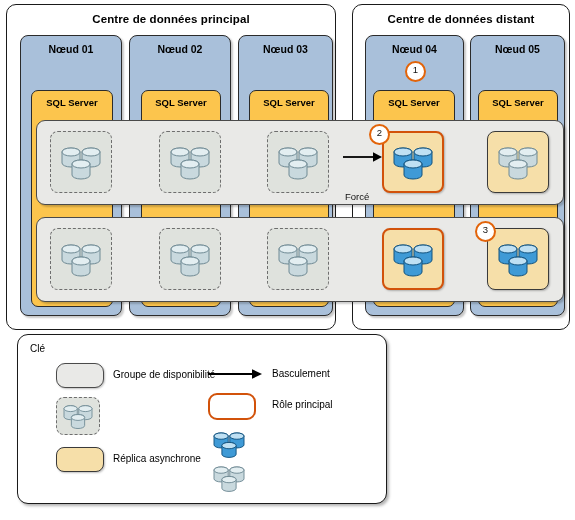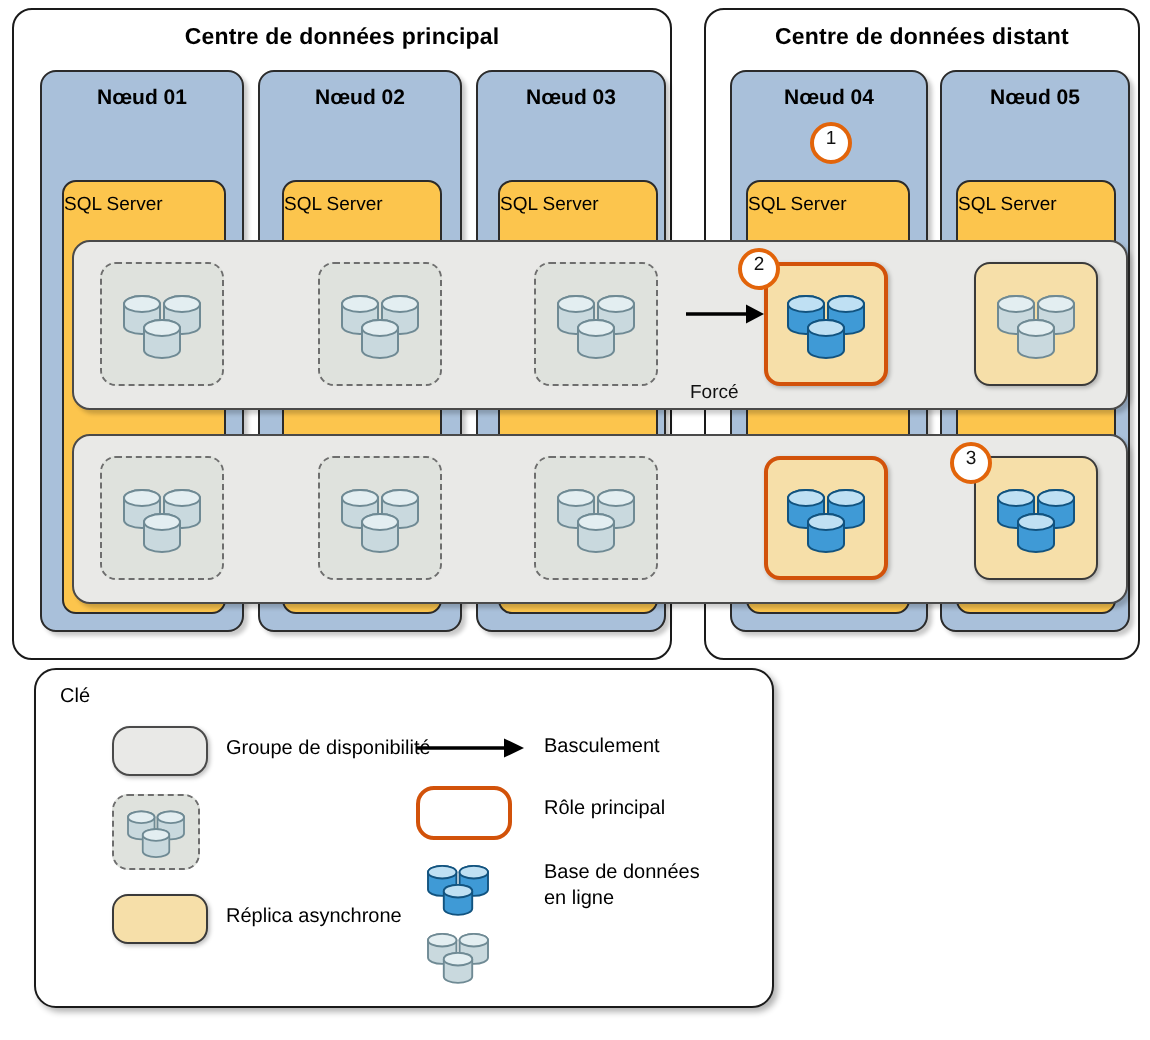--- a/index.html
+++ b/index.html
@@ -18,22 +18,22 @@
   .node{position:absolute;background:#a9c0da;border:1.4px solid #2b2b2b;
         border-radius:8px;box-sizing:border-box;
         box-shadow:2px 2px 2px rgba(0,0,0,.22);}
   .node-title{position:absolute;left:0;right:0;top:7px;text-align:center;
               font-size:10.5px;font-weight:bold;}
 
   
   .sql{position:absolute;background:#fbc martial;border:1.4px solid #2b2b2b;
        border-radius:7px;box-sizing:border-box;}
   .sql{background:#fcc54d;}
-  .sql-label{position:absolute;left:0;right:0;top:6px;
-             font-size:9.5px;font-weight:normal;}
+  .sql-label{position:absolute;left:0;right:0;top:6px;text-align:center;
+             font-size:9.5px;font-weight:bold;}
 
   
   .agband{position:absolute;background:#e9e9e7;border:1.4px solid #4a4a4a;
           border-radius:9px;box-sizing:border-box;
           box-shadow:2px 2px 2px rgba(0,0,0,.20);}
 
   
   .rep{position:absolute;box-sizing:border-box;border-radius:8px;
        display:flex;align-items:center;justify-content:center;}
   .rep.offline{background:#dfe2dd;border:1.7px dashed #6e6e6e;}
@@ -304,22 +304,20 @@
         <g stroke="#12537f" stroke-width="1.2" fill="#3f9ad6">
           <path d="M4 9 a9 4 0 0 1 18 0 v11 a9 4 0 0 1 -18 0 z"></path>
           <ellipse cx="13" cy="9" rx="9" ry="4" fill="#bfe0f3"></ellipse>
           <path d="M24 9 a9 4 0 0 1 18 0 v11 a9 4 0 0 1 -18 0 z"></path>
           <ellipse cx="33" cy="9" rx="9" ry="4" fill="#bfe0f3"></ellipse>
           <path d="M14 21 a9 4 0 0 1 18 0 v11 a9 4 0 0 1 -18 0 z"></path>
           <ellipse cx="23" cy="21" rx="9" ry="4" fill="#bfe0f3"></ellipse>
         </g>
       </svg>
     </div>
-    <div class="lg-item-label" style="left:254px;top:96px;white-space:pre;">Base de données
-en ligne</div>
 
     <div class="sw sw-db" style="left:190px;top:128px;width:42px;height:30px;">
       <svg width="38" height="30" viewBox="0 0 46 38">
         <g stroke="#6f8a94" stroke-width="1.2" fill="#c9d9de">
           <path d="M4 9 a9 4 0 0 1 18 0 v11 a9 4 0 0 1 -18 0 z"></path>
           <ellipse cx="13" cy="9" rx="9" ry="4" fill="#e3eef1"></ellipse>
           <path d="M24 9 a9 4 0 0 1 18 0 v11 a9 4 0 0 1 -18 0 z"></path>
           <ellipse cx="33" cy="9" rx="9" ry="4" fill="#e3eef1"></ellipse>
           <path d="M14 21 a9 4 0 0 1 18 0 v11 a9 4 0 0 1 -18 0 z"></path>
           <ellipse cx="23" cy="21" rx="9" ry="4" fill="#e3eef1"></ellipse>

